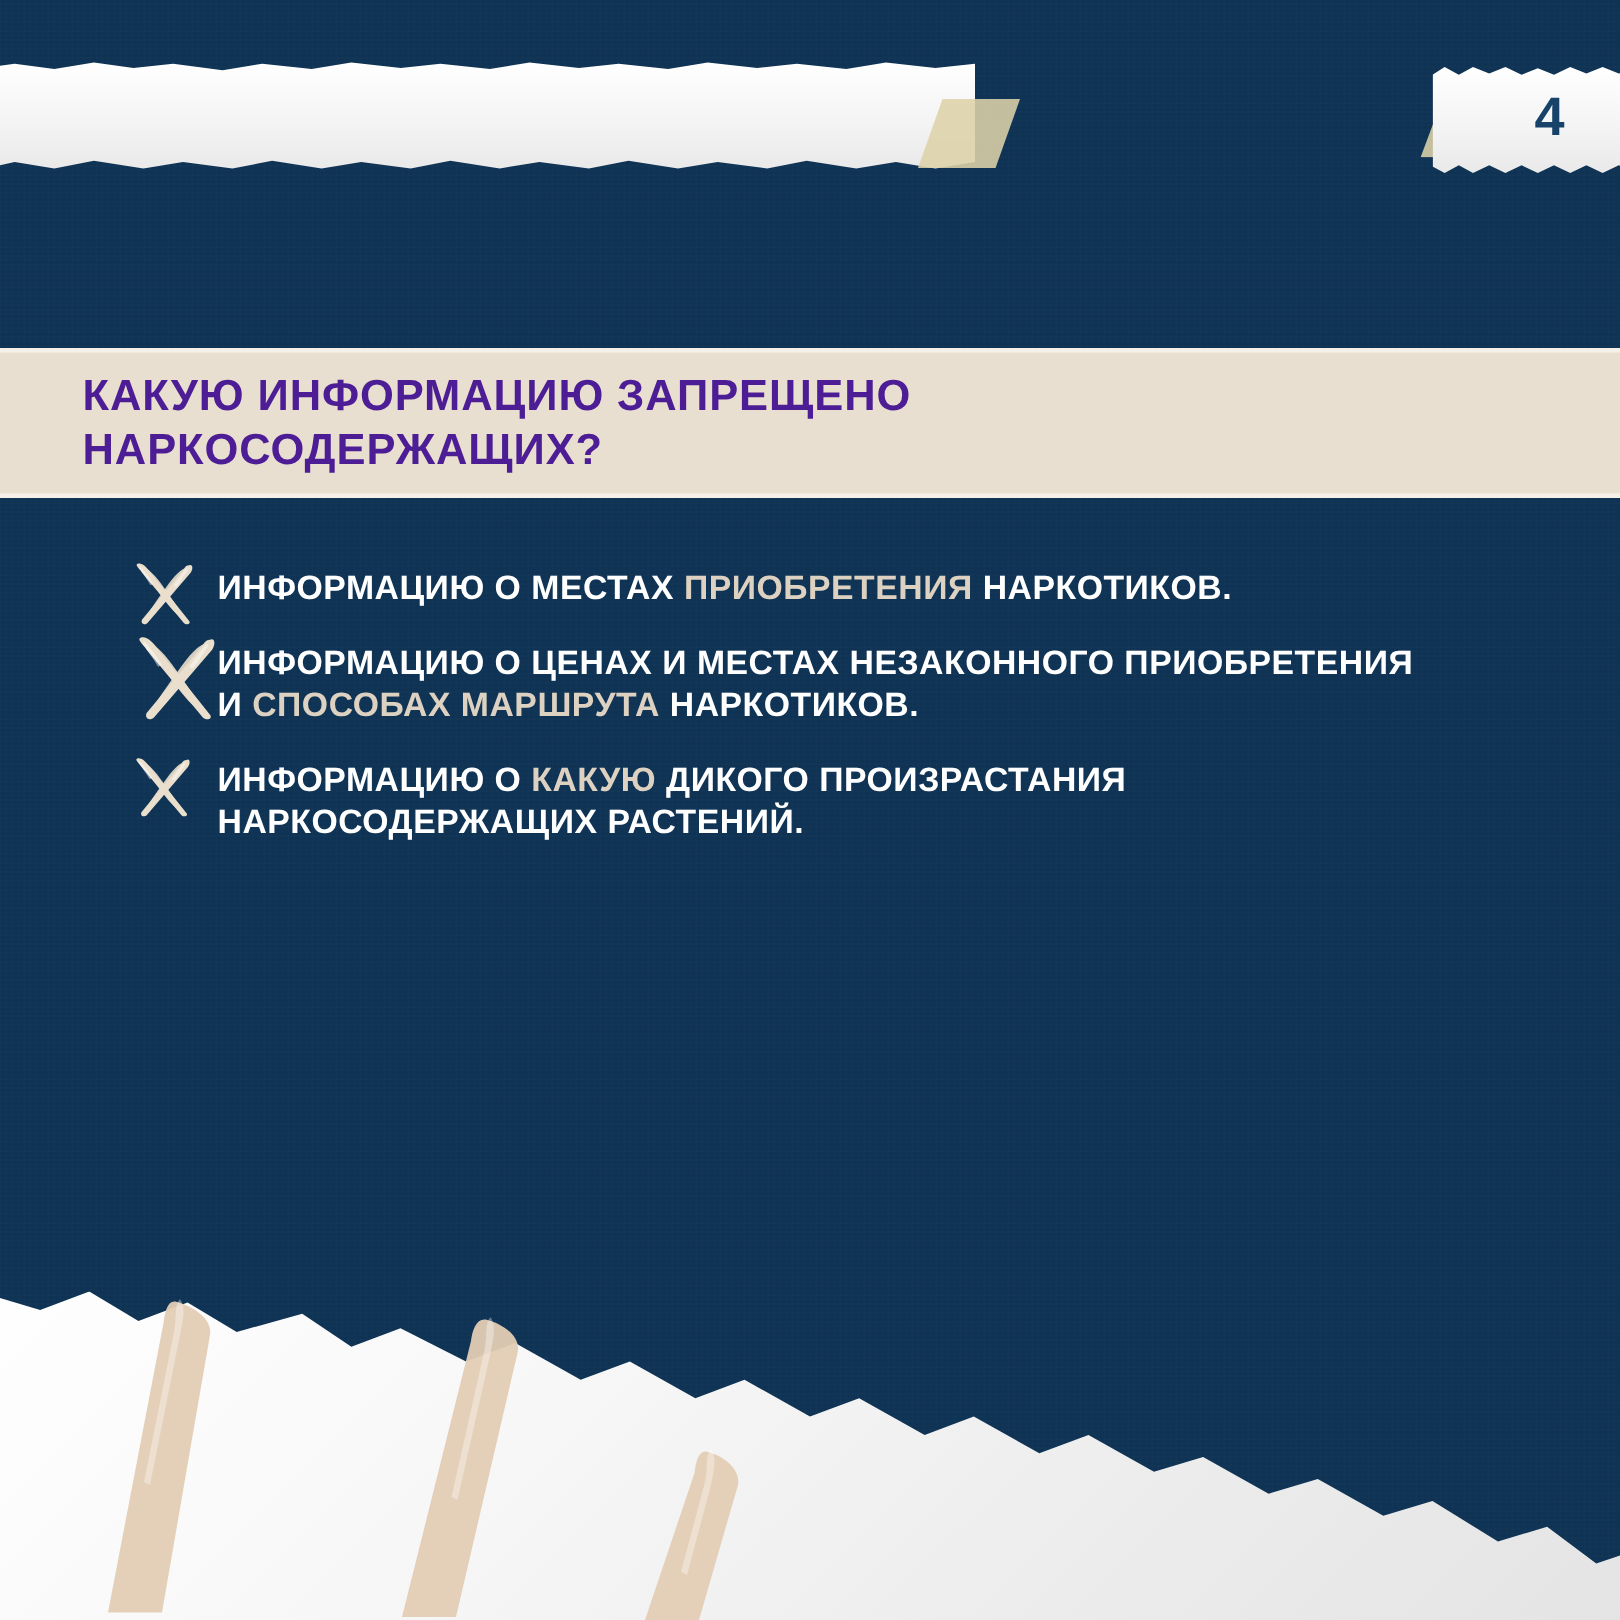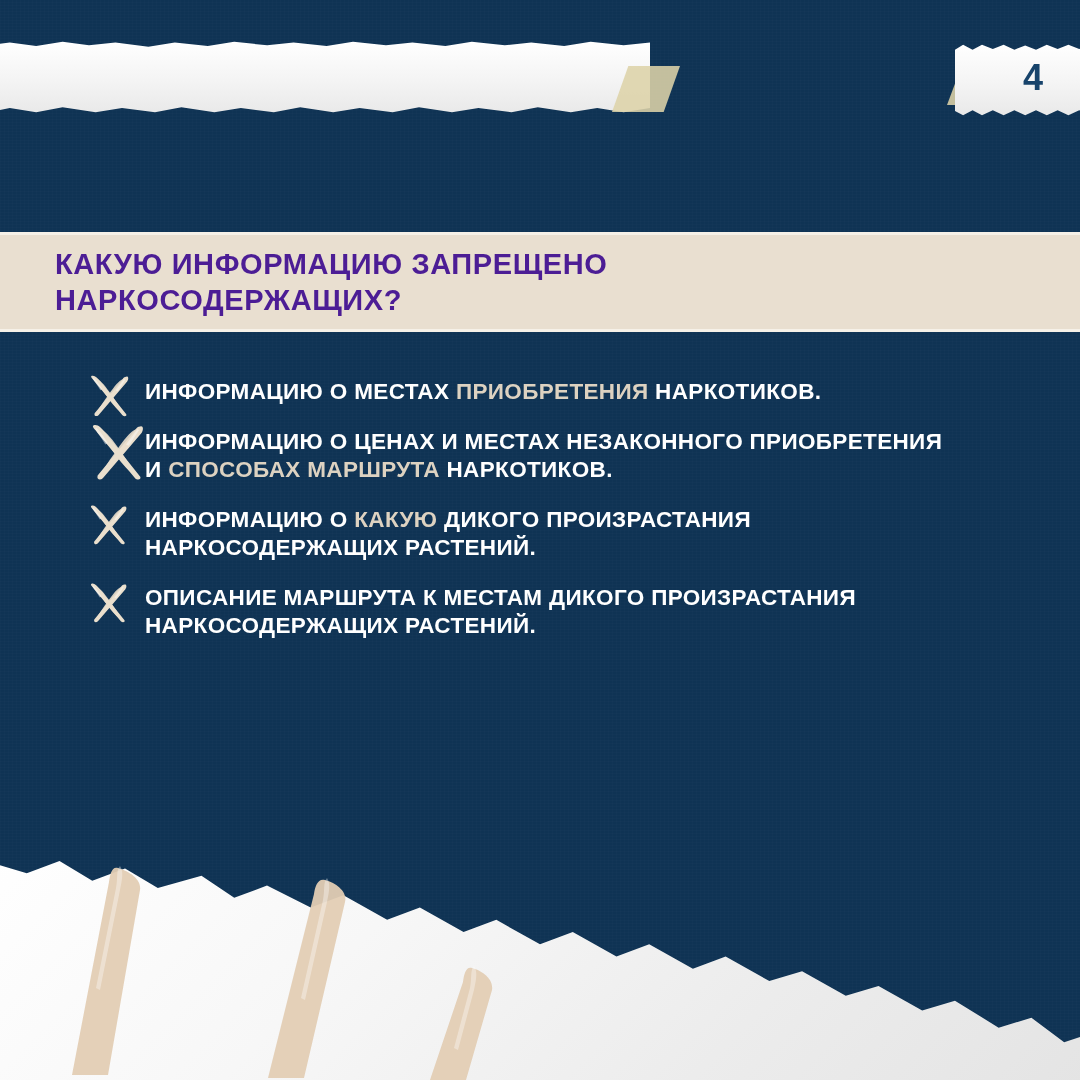--- a/index.html
+++ b/index.html
@@ -274,35 +274,20 @@
               <path d="M11 7 C16 9 21 16 26 23 C31 30 36 38 39 43 C34 41 28 34 23 27 C18 20 13 12 11 7 Z" opacity="0.9"></path>
               <path d="M39 7 C37 13 32 21 27 27 C22 34 16 41 11 43 C14 37 19 30 24 23 C29 16 34 9 39 7 Z" opacity="0.9"></path>
             </g>
             <g fill="#ffffff" opacity="0.45">
               <path d="M8 6 C11 9 14 13 17 18 L15 19 C12 14 9 10 7 7 Z"></path>
               <path d="M40 7 C37 11 34 15 31 19 L33 20 C36 16 39 11 41 8 Z"></path>
             </g>
           </svg></span>
         <div class="bullet-text"><span>ИНФОРМАЦИЮ О </span><span class="accent">КАКУЮ</span><span> ДИКОГО ПРОИЗРАСТАНИЯ НАРКОСОДЕРЖАЩИХ РАСТЕНИЙ.</span></div>
       </div>
-      <div class="bullet-row">
-        <span class="x-icon" style="top: -4px;"><svg width="44" height="44" viewBox="0 0 48 48">
-            <g fill="#eadfcd">
-              <path d="M6 4 C9 3 12 6 15 10 L42 44 C43 46 40 47 38 45 L9 10 C7 7 4 5 6 4 Z"></path>
-              <path d="M42 5 C44 4 45 7 43 10 L13 45 C11 47 8 46 9 43 L38 8 C39 6 40 5 42 5 Z"></path>
-              <path d="M11 7 C16 9 21 16 26 23 C31 30 36 38 39 43 C34 41 28 34 23 27 C18 20 13 12 11 7 Z" opacity="0.9"></path>
-              <path d="M39 7 C37 13 32 21 27 27 C22 34 16 41 11 43 C14 37 19 30 24 23 C29 16 34 9 39 7 Z" opacity="0.9"></path>
-            </g>
-            <g fill="#ffffff" opacity="0.45">
-              <path d="M8 6 C11 9 14 13 17 18 L15 19 C12 14 9 10 7 7 Z"></path>
-              <path d="M40 7 C37 11 34 15 31 19 L33 20 C36 16 39 11 41 8 Z"></path>
-            </g>
-          </svg></span>
-        <div class="bullet-text"><span>ОПИСАНИЕ МАРШРУТА К МЕСТАМ ДИКОГО ПРОИЗРАСТАНИЯ НАРКОСОДЕРЖАЩИХ РАСТЕНИЙ.</span></div>
-      </div>
     </div>
 
   <div id="bottom-paper"></div>
   <svg id="bottom-strokes" viewBox="0 0 560 230" preserveAspectRatio="none">
     <g fill="#e3cdb4">
       <path d="M118 18 C112 16 110 24 109 32 L72 225 L108 225 L140 40 C142 28 126 20 118 18 Z" opacity="0.95"></path>
       <path d="M120 16 C124 22 122 30 120 40 L100 140 L96 138 L116 38 C118 28 116 20 120 16 Z" opacity="0.35" fill="#ffffff"></path>
       <path d="M325 30 C318 28 315 36 314 44 L268 228 L304 228 L345 52 C348 40 333 32 325 30 Z" opacity="0.95"></path>
       <path d="M327 28 C331 34 329 42 327 52 L305 150 L301 148 L323 50 C325 40 323 32 327 28 Z" opacity="0.35" fill="#ffffff"></path>
       <path d="M472 118 C466 116 464 124 463 132 L430 230 L466 230 L492 140 C494 128 480 120 472 118 Z" opacity="0.95"></path>

